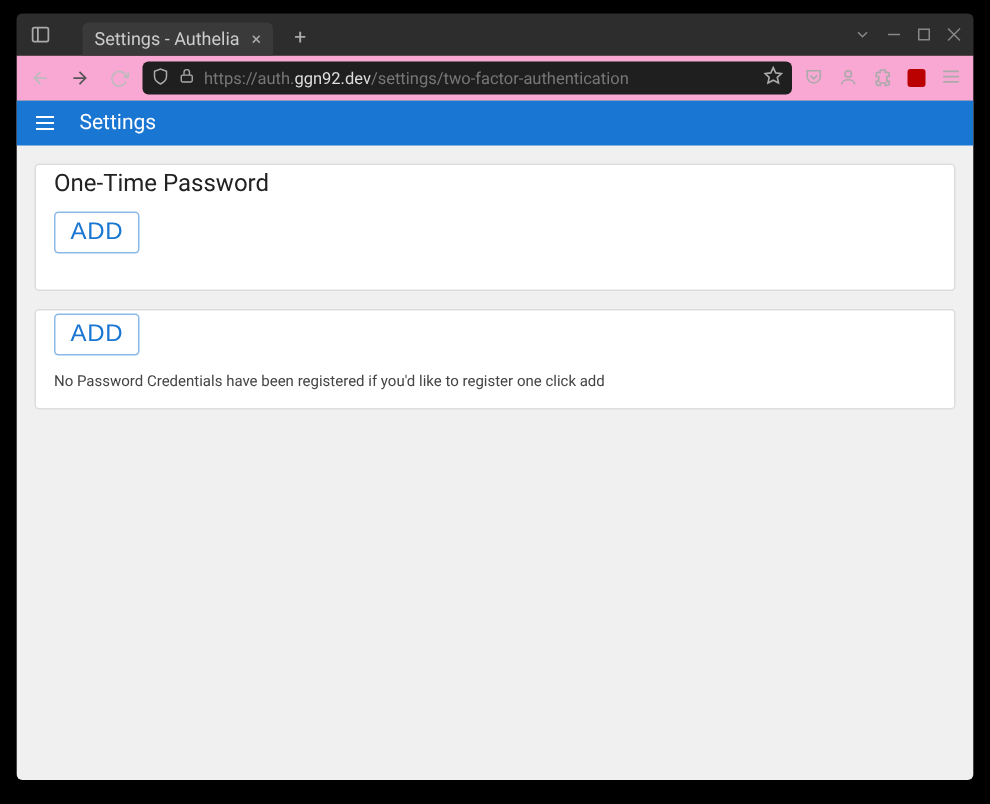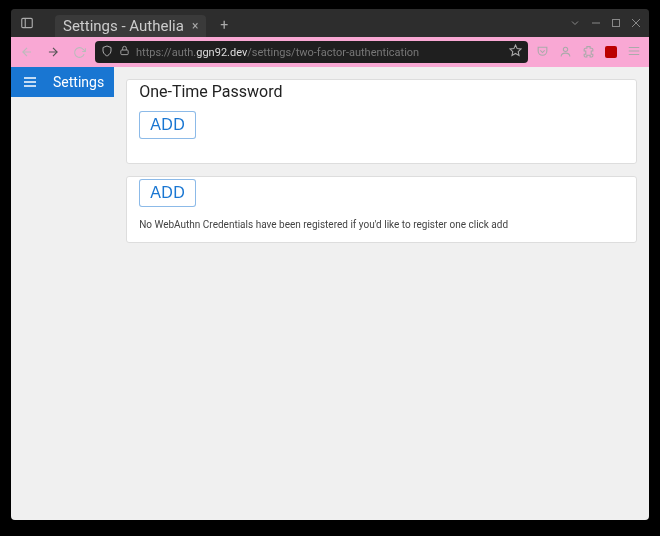--- a/index.html
+++ b/index.html
@@ -5,41 +5,41 @@
   * { margin: 0; padding: 0; box-sizing: border-box; }
   html, body { width: 660px; height: 536px; font-family: -apple-system, BlinkMacSystemFont, "Segoe UI", Roboto, Arial, sans-serif; background: #000; overflow: hidden; }
 
   .os-window { position: absolute; left: 11px; top: 9px; width: 638px; height: 511px; background: #1d1d1d; border-radius: 4px; overflow: hidden; display: flex; flex-direction: column; }
 
   
   .titlebar { height: 28px; background: #2d2d2d; display: flex; align-items: center; position: relative; }
   .titlebar-left { display: flex; align-items: center; gap: 6px; padding-left: 6px; }
   .win-icon { width: 20px; height: 20px; display: flex; align-items: center; justify-content: center; color: #aaa; }
   .tab { background: #3a3a3a; height: 22px; border-radius: 4px 4px 0 0; display: flex; align-items: center; padding: 0 8px; margin-left: 12px; margin-top: 6px; gap: 8px; min-width: 120px; }
-  .tab-title { color: #ccc; font-size: 15px; white-space: nowrap; }
+  .tab-title { color: #ccc; font-size: 12px; white-space: nowrap; }
   .tab-close { color: #aaa; font-size: 12px; line-height: 1; }
   .tab-add { color: #aaa; font-size: 14px; margin-left: 8px; margin-top: 4px; }
   .titlebar-spacer { flex: 1; }
   .titlebar-right { display: flex; align-items: center; gap: 10px; padding-right: 8px; color: #888; }
   .chev-down svg, .win-min svg, .win-max svg, .win-close svg { display:block; }
 
   
   .navbar { height: 30px; background: #f9a8d4; display: flex; align-items: center; padding: 0 6px; gap: 6px; }
   .nav-btn { width: 20px; height: 20px; display:flex; align-items:center; justify-content:center; color:#bbb; }
   .nav-btn.disabled { color:#555; }
   .urlbar { flex: 1; height: 22px; background: #1f1f1f; border-radius: 4px; display: flex; align-items: center; padding: 0 6px; gap: 6px; color: #aaa; font-size: 11px; }
   .url-segment { white-space: nowrap; }
   .url-dim { color: #777; }
   .url-bright { color: #ddd; }
   .urlbar-spacer { flex:1; }
   .nav-icons-right { display:flex; align-items:center; gap:10px; color:#aaa; padding: 0 2px; }
   .ublock { width:12px; height:12px; background:#b00; border-radius:2px; }
 
   
-  .viewport { flex:1; background:#f0f0f0; display:flex; flex-direction:row; overflow:hidden; }
+  .viewport { flex:1; background:#f0f0f0; display:flex; flex-direction:column; overflow:hidden; }
 
   .app-header { height: 30px; background: #1976d2; color: #fff; display:flex; align-items:center; padding: 0 10px; gap: 14px; }
   .hamburger { width:18px; height:18px; display:flex; align-items:center; justify-content:center; }
   .app-title { font-size: 14px; font-weight: 400; }
 
   .page-body { padding: 12px; flex:1; overflow:auto; }
 
   .card { background: #fff; border: 1px solid #ddd; border-radius: 3px; padding: 2px 12px 12px; margin-bottom: 12px; box-shadow: 0 0 0 rgba(0,0,0,0); }
   .card-title { font-size: 16px; color: #222; font-weight: 400; margin-bottom: 10px; }
   .add-btn { display:inline-block; border: 1px solid rgba(25,118,210,0.5); color: #1976d2; background: #fff; font-size: 16px; letter-spacing: 0.5px; padding: 4px 10px; border-radius: 3px; cursor: pointer; margin-bottom: 12px; }
@@ -179,19 +179,19 @@
 
     <div class="page-body">
 
       <div class="card">
         <div class="card-title">One-Time Password</div>
         <button class="add-btn">ADD</button>
       </div>
 
       <div class="card">
         <button class="add-btn">ADD</button>
-        <div class="card-desc">No WebAuthn Credentials have been registered if you'd like to register one click add</div>
+        <div class="card-desc">No Password Credentials have been registered if you'd like to register one click add</div>
       </div>
 
     </div>
   </div>
 
 </div>
 
 </body></html>

